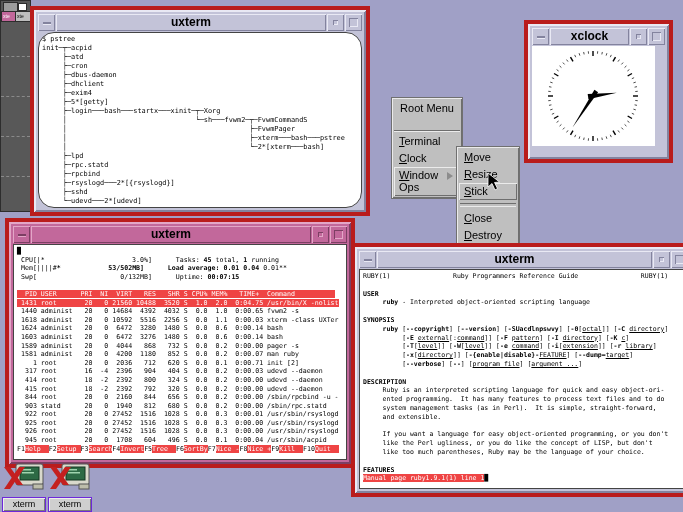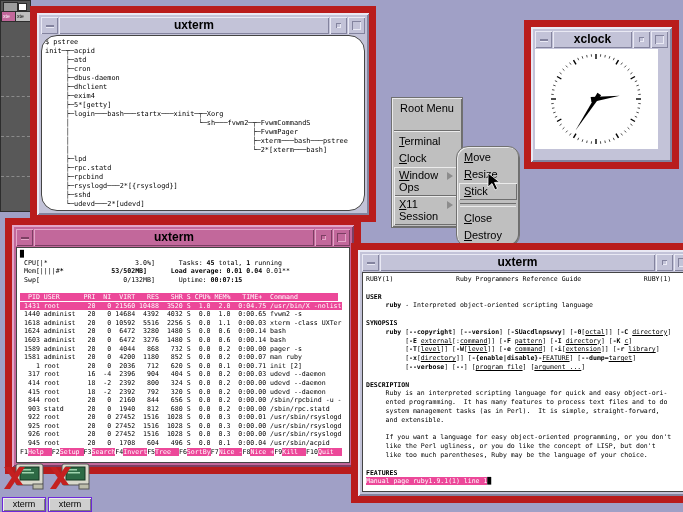--- a/index.html
+++ b/index.html
@@ -1,39 +1,39 @@
 <!DOCTYPE html>
 <html><head>
 <meta charset="utf-8">
 <style>
   html,body{margin:0;padding:0;}
   .desktop{position:relative;width:683px;height:512px;overflow:hidden;background:#a0a0c6;font-family:"Liberation Sans",sans-serif;}
 
   
-  .win{position:absolute;border:7px solid #b91c1c;padding:4px;
+  .win{position:absolute;border:4px solid #b91c1c;padding:4px;
        background:var(--base);
        box-shadow:inset 1px 1px 0 var(--light),inset -1px -1px 0 var(--dark),
                   inset 2px 2px 0 var(--light),inset -2px -2px 0 var(--dark);}
   .win.inactive{--base:#c3c3d8;--light:#e9e9f4;--dark:#83839e;}
   .win.active  {--base:#c2689b;--light:#e3a6c7;--dark:#7c3f63;}
   .titlebar{height:17px;display:flex;align-items:stretch;gap:1px;}
   .tb-title{flex:1;text-align:center;font:bold 12px "Liberation Sans",sans-serif;color:#000;line-height:17px;
             box-shadow:inset 1px 1px 0 var(--light),inset -1px -1px 0 var(--dark);}
   .tb-btn{width:17px;background:var(--base);display:flex;align-items:center;justify-content:center;
           box-shadow:inset 1px 1px 0 var(--light),inset -1px -1px 0 var(--dark);}
   .glyph-dash{width:8px;height:2px;background:var(--dark);box-shadow:0 1px 0 var(--light);}
   .glyph-sq{width:9px;height:9px;box-shadow:inset 1px 1px 0 var(--dark),inset -1px -1px 0 var(--light);}
   .glyph-sq.small{width:5px;height:5px;}
   .term{position:absolute;left:4px;right:4px;top:22px;bottom:4px;margin:0;background:#fff;color:#000;
         border:1px solid #444;overflow:hidden;white-space:pre;padding:2px 0 0 3px;
         font-family:"DejaVu Sans Mono",monospace;}
   #pstree-body{font-size:6.9px;line-height:9px;border-radius:16px;}
   #htop-body{font-size:6.6px;line-height:8.6px;}
   #man-body{font-size:6.5px;line-height:8.8px;}
-  .blk,.rev{background:#ec4899;color:#fff;}
+  .blk,.rev{background:#ef4444;color:#fff;}
 
   
   .menu{position:absolute;background:#bfbfbf;border:1px solid #707070;padding:2px;
         box-shadow:inset 1px 1px 0 #ebebeb,inset -1px -1px 0 #6e6e6e;
         font:11px "Liberation Sans",sans-serif;color:#000;}
   .menu-title{text-align:center;padding:2px 4px 16px;border-bottom:1px solid #6e6e6e;box-shadow:0 1px 0 #ebebeb;margin-bottom:2px;}
   .mi{position:relative;padding:2px 26px 3px 5px;}
   .mi.raised{box-shadow:inset 1px 1px 0 #ebebeb,inset -1px -1px 0 #6e6e6e;}
   .mi .sub-arrow{position:absolute;right:3px;top:5px;width:0;height:0;
         border:4px solid transparent;border-left:6px solid #8c8c8c;}
@@ -186,25 +186,24 @@
         <circle cx="61" cy="50" r="1.6" fill="#000"></circle>
       </svg>
   </div>
 
   <div class="menu" style="left:391px;top:97px;width:66px;">
     <div class="menu-title">Root Menu</div>
     <div id="root-menu-items">
         <div class="mi"><u>T</u>erminal</div>
         <div class="mi"><u>C</u>lock</div>
         <div class="mi raised"><u>W</u>indow Ops<span class="sub-arrow"></span></div>
-        <div class="mi raised"><u>X</u>11 Session<span class="sub-arrow"></span></div>
       </div>
   </div>
 
-  <div class="menu" style="left:456px;top:146px;width:58px;border-radius:12px;">
+  <div class="menu" style="left:456px;top:146px;width:58px;">
     <div id="ops-menu-items">
         <div class="mi"><u>M</u>ove</div>
         <div class="mi"><u>R</u>esize</div>
         <div class="mi raised"><u>S</u>tick</div>
         <div class="sep"></div>
         <div class="mi"><u>C</u>lose</div>
         <div class="mi"><u>D</u>estroy</div>
       </div>
   </div>
 

